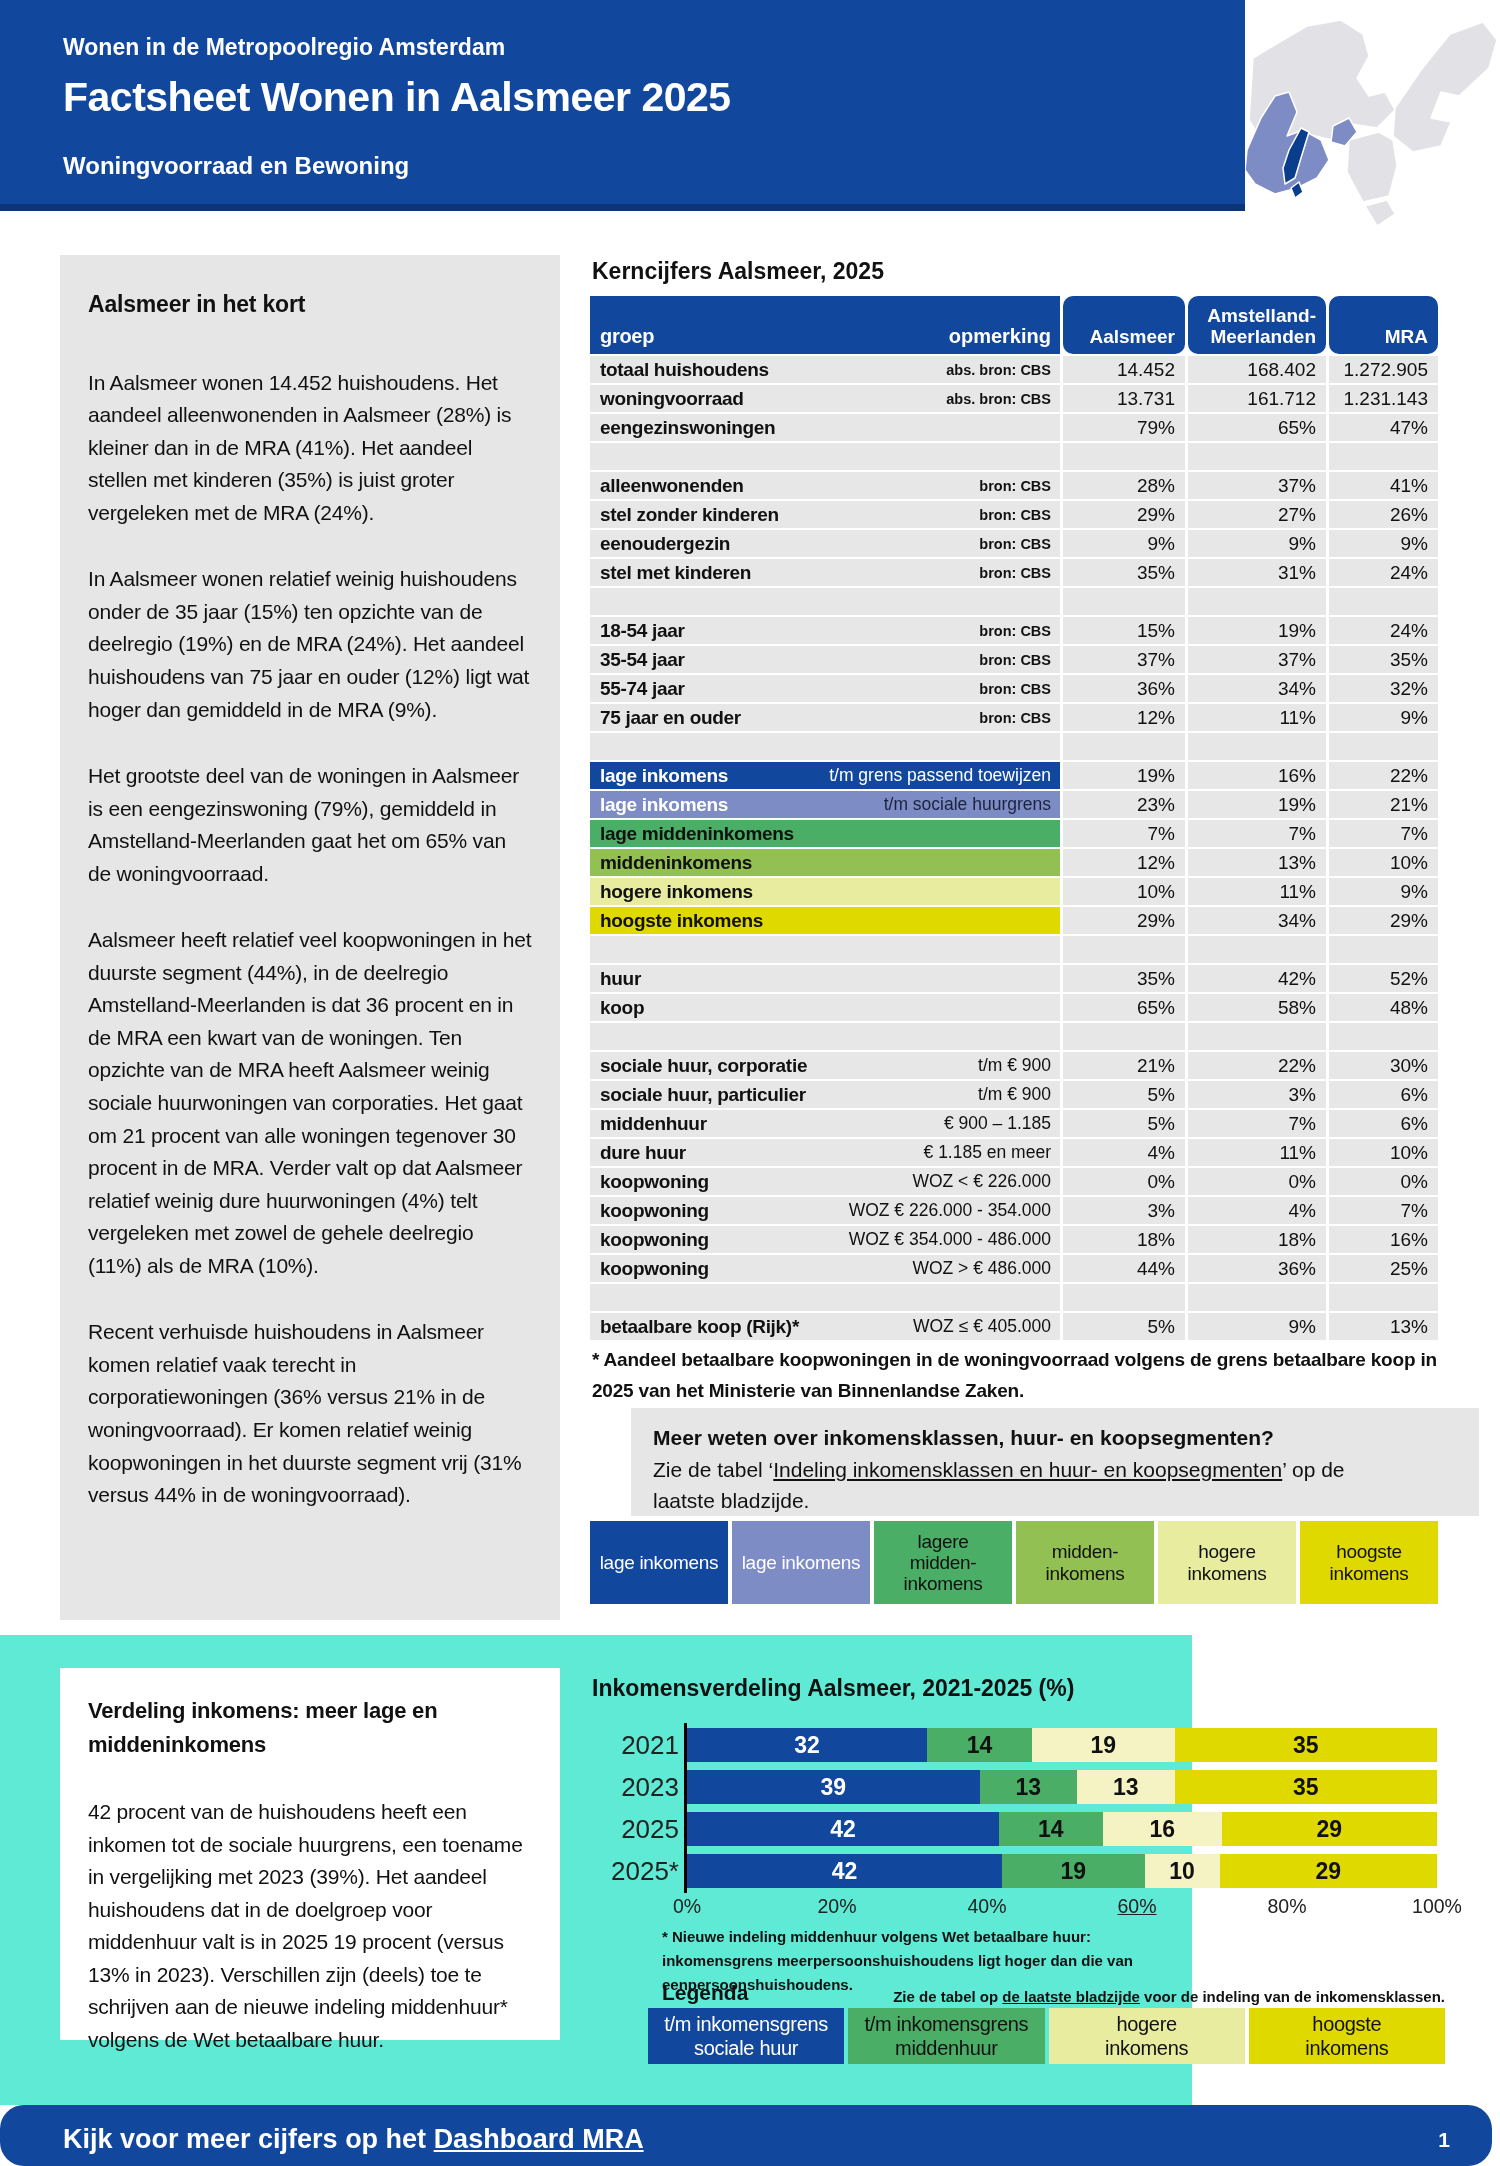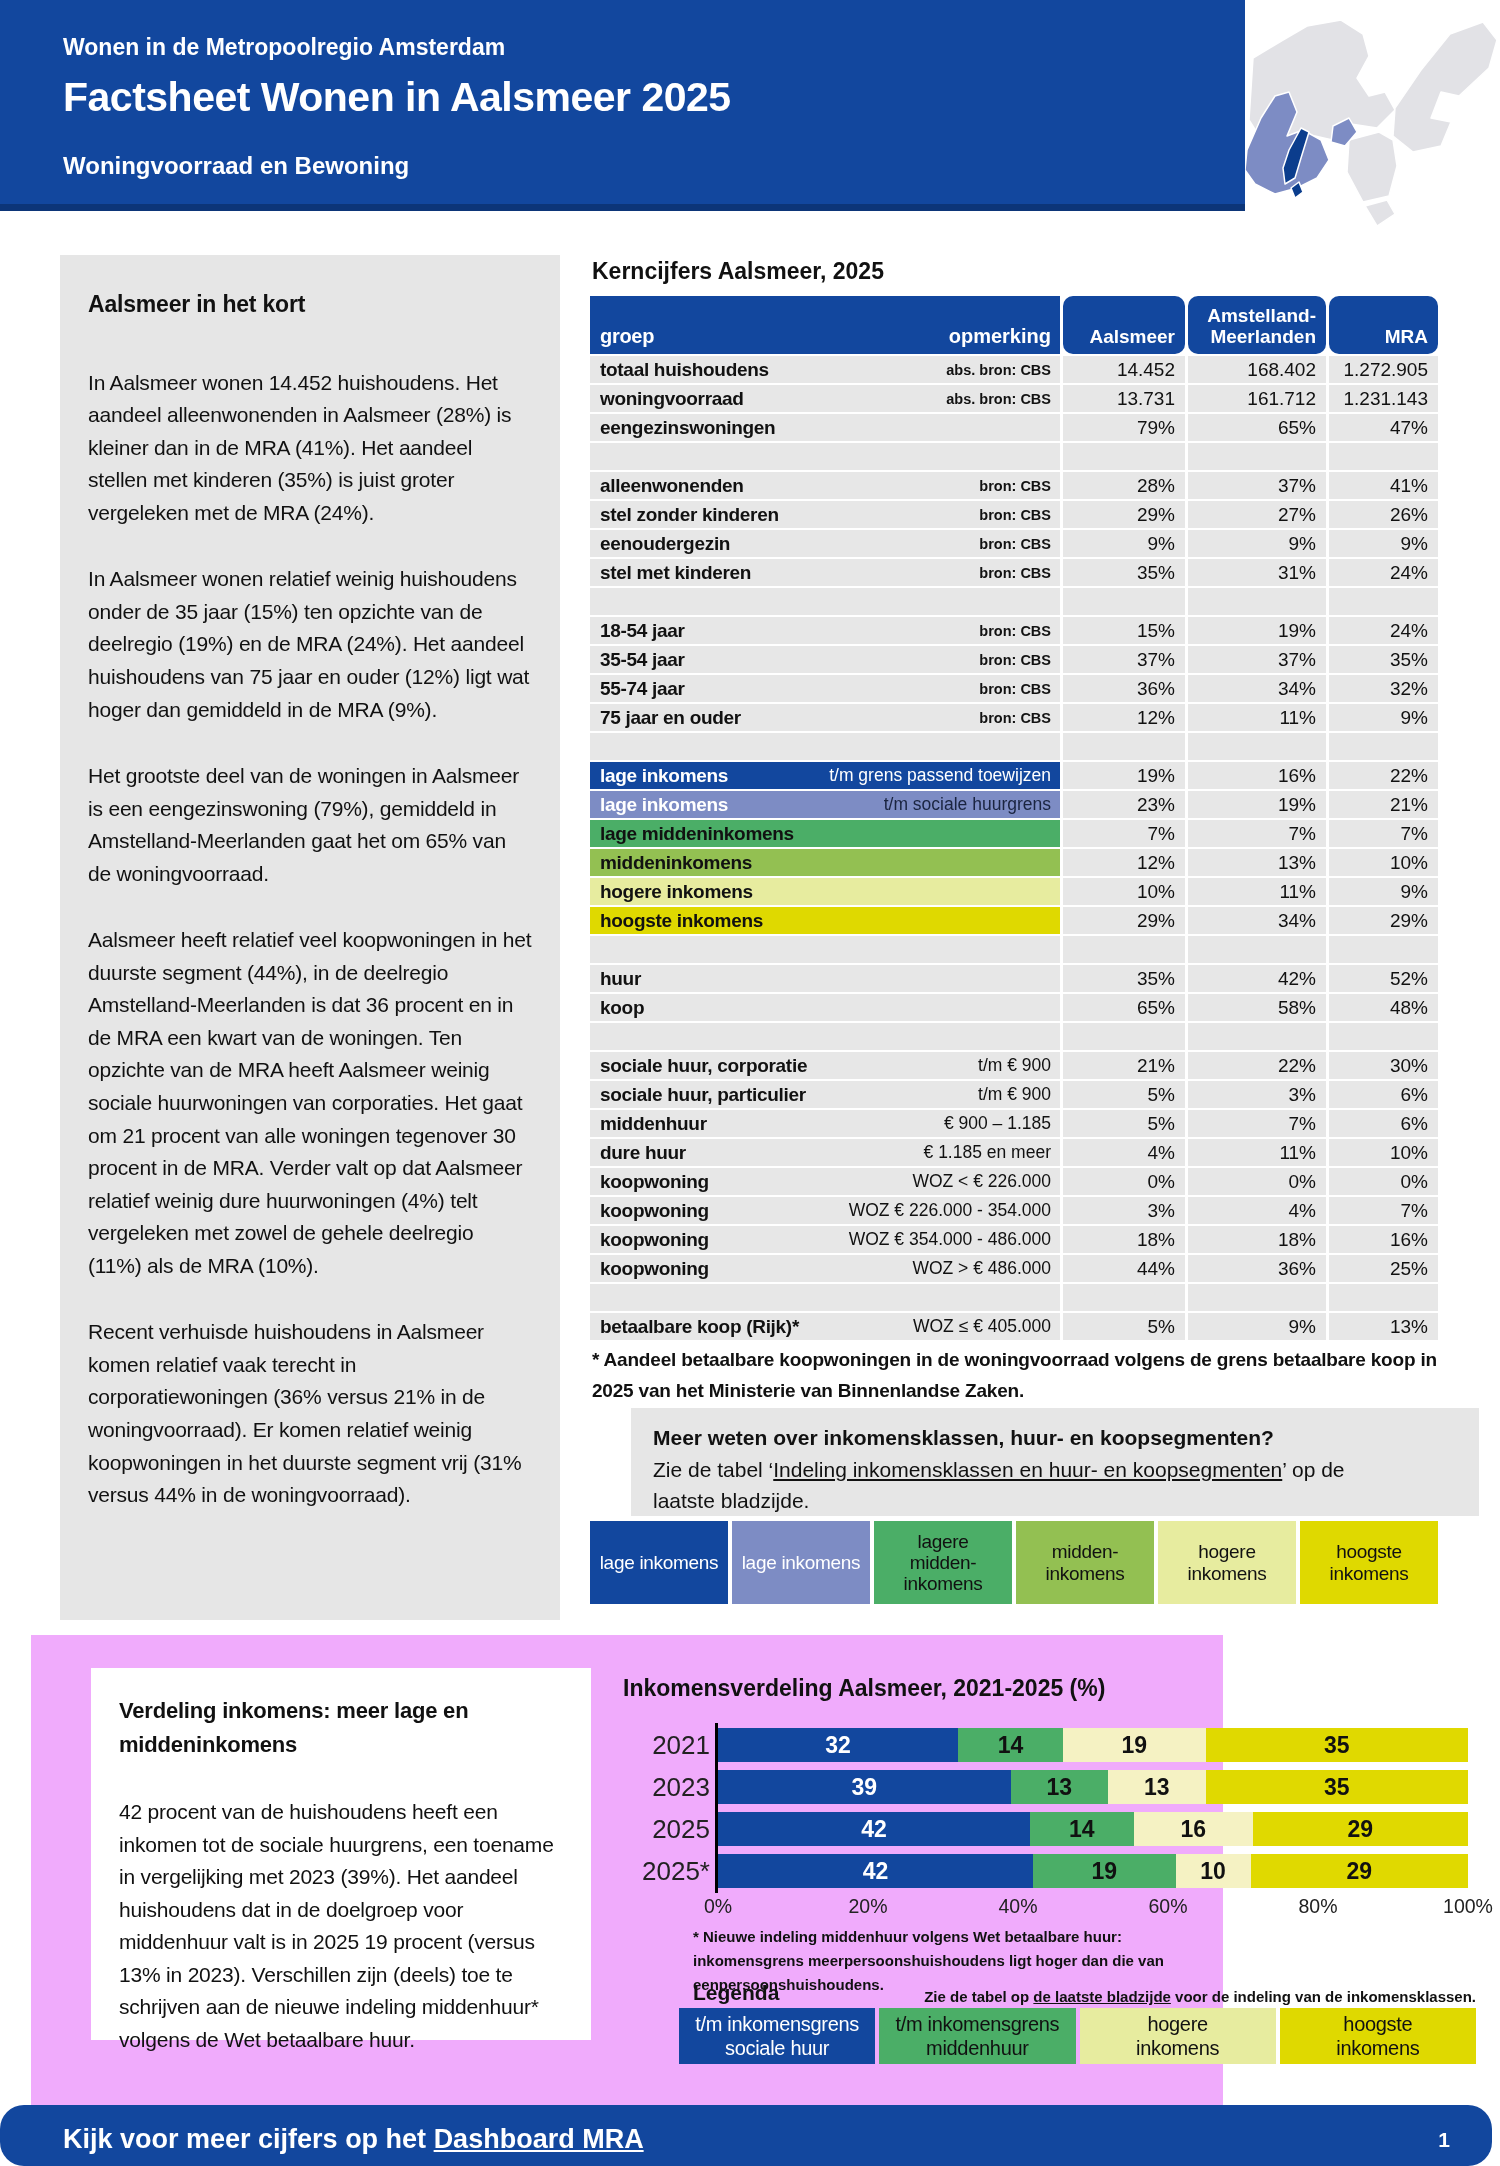--- a/index.html
+++ b/index.html
@@ -44,21 +44,21 @@
   
   .infobox{position:absolute;left:590px;top:1408px;width:848px;height:108px;background:#E6E6E6;
            box-sizing:border-box;padding:15px 22px;font-size:21px;line-height:1.45;margin-left:41px;}
   .ib-title{margin:0;font-weight:bold;}
   .ib-body{margin:2px 0 0 0;}
   #income-legend{position:absolute;left:590px;top:1521px;width:848px;height:83px;display:flex;gap:4px;}
   .ic{flex:1;display:flex;align-items:center;justify-content:center;text-align:center;
       font-size:19px;line-height:1.12;white-space:pre-line;letter-spacing:-0.3px;}
 
   
-  .bottom-band{position:absolute;left:0;top:1635px;width:1192px;height:470px;background:#f0abfc;margin-left:31px;}
+  .bottom-band{position:absolute;left:0;top:1635px;width:1192px;height:470px;background:#5eead4;}
   .bottom-panel{position:absolute;left:60px;top:33px;width:500px;height:372px;background:#fff;
                 box-sizing:border-box;padding:26px 28px;font-size:21px;line-height:1.55;letter-spacing:-0.2px;}
   .bottom-panel h2{font-size:22px;margin:0 0 34px 0;}
   .bottom-panel p{margin:0;}
   .chart-title{position:absolute;left:592px;top:40px;margin:0;font-size:23px;font-weight:bold;}
   #chart-rows{position:absolute;left:592px;top:93px;width:853px;}
   .crow{display:flex;align-items:center;height:34px;margin-bottom:8px;}
   .cl{width:95px;text-align:right;padding-right:8px;box-sizing:border-box;font-size:26px;color:#222;}
   .cbar{display:flex;height:34px;width:750px;}
   .seg{height:100%;display:flex;align-items:center;justify-content:center;
@@ -483,21 +483,21 @@
             <div class="seg" style="width: 19%; background: rgb(75, 174, 103); color: rgb(17, 17, 17);">19</div>
             <div class="seg" style="width: 10%; background: rgb(245, 242, 195); color: rgb(17, 17, 17);">10</div>
             <div class="seg" style="width: 29%; background: rgb(224, 217, 0); color: rgb(17, 17, 17);">29</div>
           </div>
         </div>
       </div>
     <div id="chart-ticks">
         <span style="left: 0%;">0%</span>
         <span style="left: 20%;">20%</span>
         <span style="left: 40%;">40%</span>
-        <span style="left: 60%;">60%</span>
+        <span style="left: 60%; text-decoration: underline;">60%</span>
         <span style="left: 80%;">80%</span>
         <span style="left: 100%;">100%</span>
       </div>
 
     <p class="cfoot"><span>* Nieuwe indeling middenhuur volgens Wet betaalbare huur:</span><br><span>inkomensgrens meerpersoonshuishoudens ligt hoger dan die van eenpersoonshuishoudens.</span></p>
 
     <div class="legenda-head">
       <span class="lg-label">Legenda</span>
       <span class="lg-note"><span>Zie de tabel op </span><span class="u">de laatste bladzijde</span><span> voor de indeling van de inkomensklassen.</span></span>
     </div>

